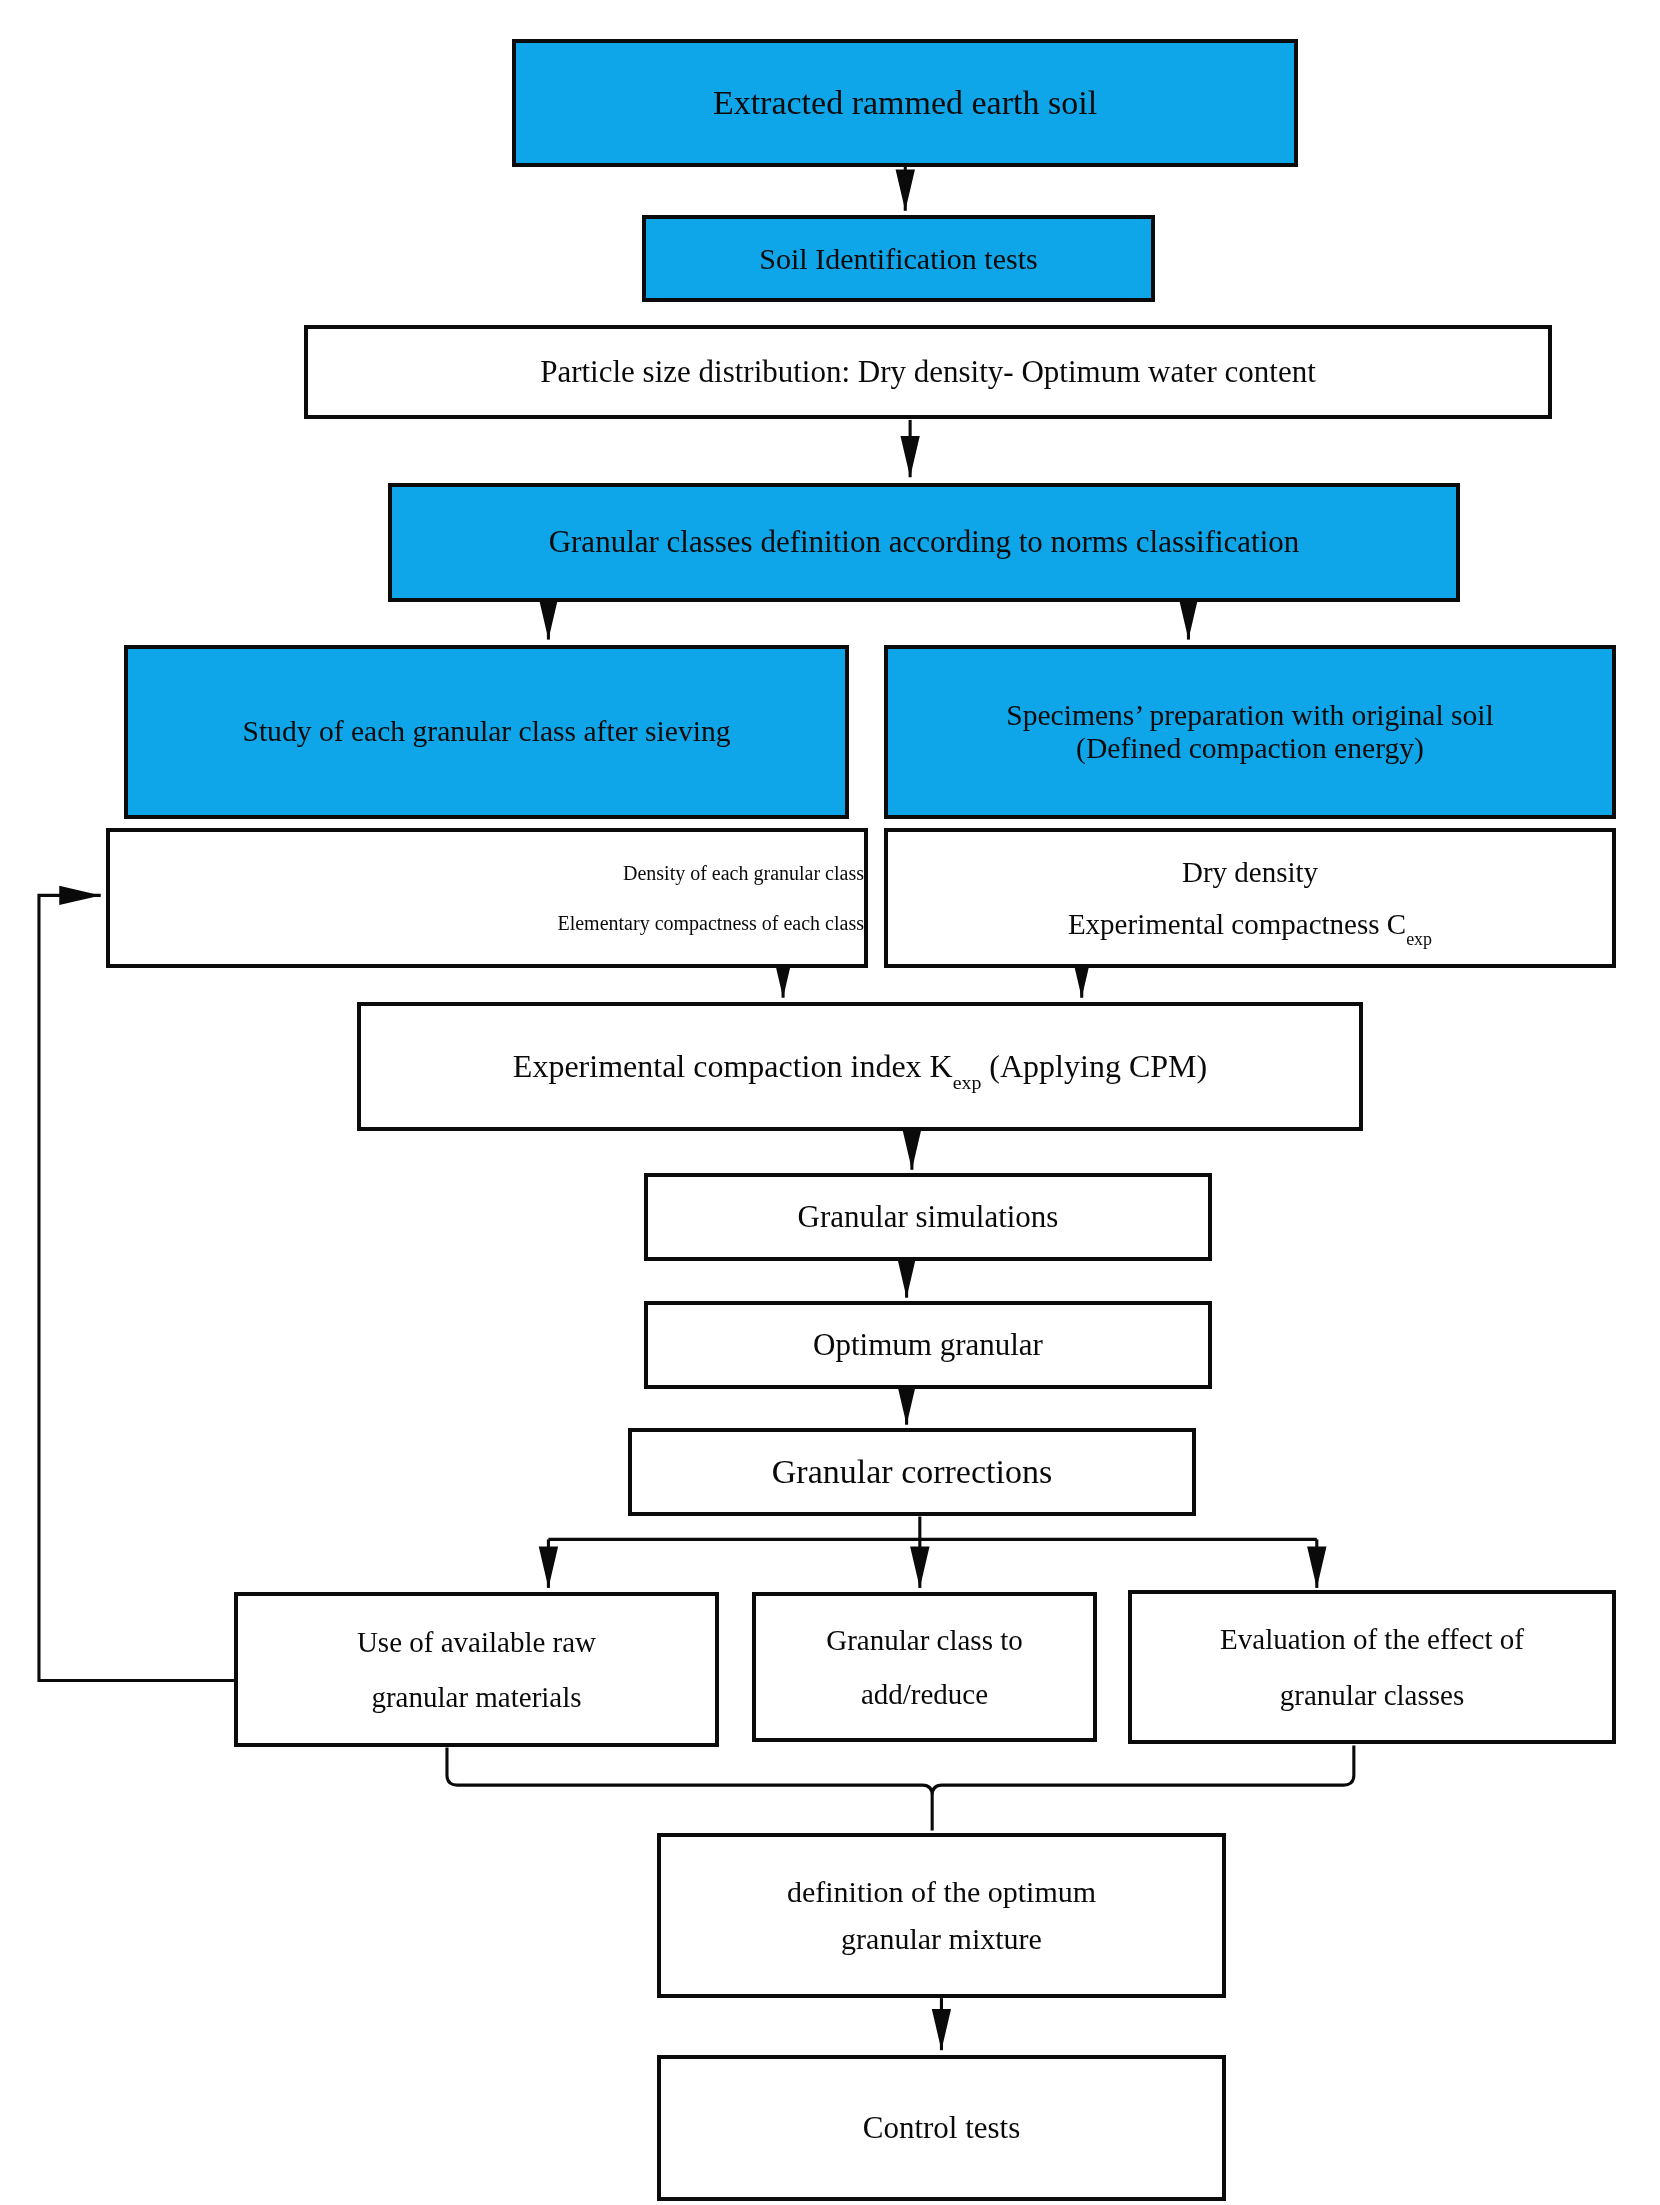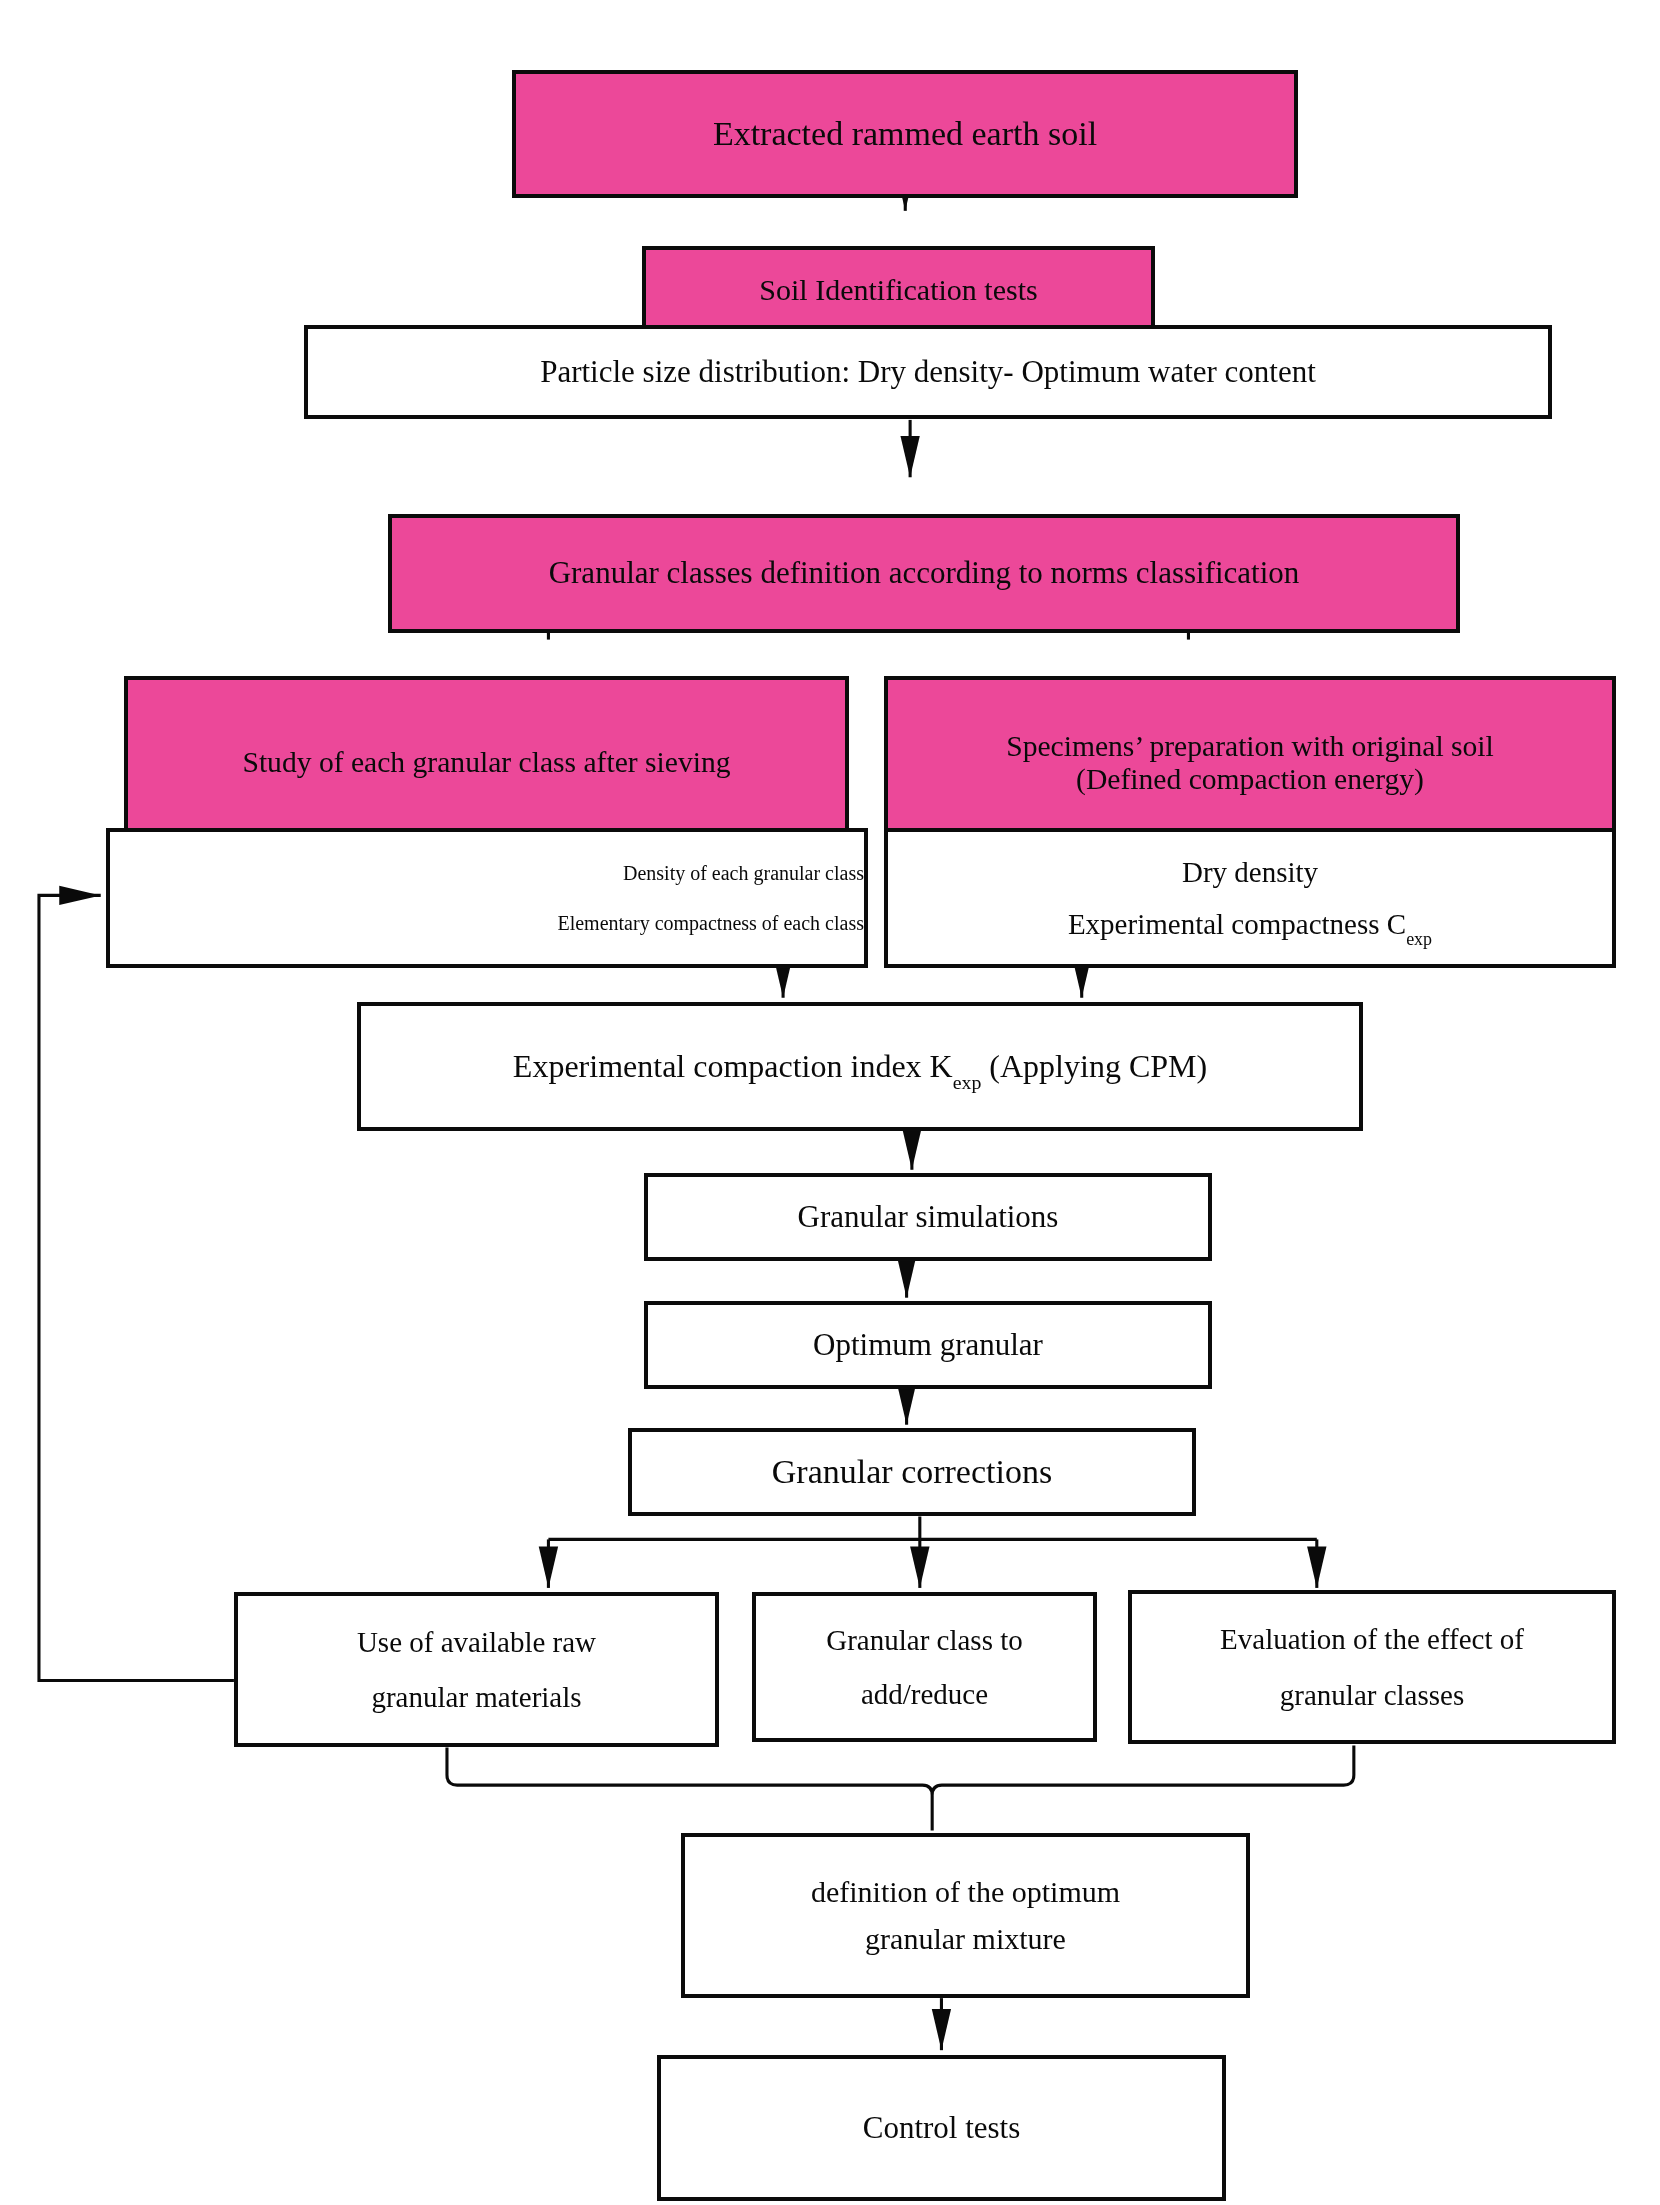--- a/index.html
+++ b/index.html
@@ -2,42 +2,42 @@
 <html style="font-size:7px"><head>
 <meta charset="utf-8">
 <style>
   html,body{margin:0;padding:0;background:#ffffff;}
   .canvas{position:relative;width:1661px;height:2220px;background:#ffffff;overflow:hidden;
           font-family:"Liberation Serif","DejaVu Serif",serif;color:#0a0a0a;}
   svg.wires{position:absolute;left:0;top:0;width:1661px;height:2220px;pointer-events:none;}
   .node{position:absolute;box-sizing:border-box;border:4.9px solid #0b0b0b;background:#ffffff;
         display:flex;flex-direction:column;align-items:center;justify-content:center;
         text-align:center;line-height:1.12;}
-  .node.gray{background:#ec4899;margin-top:31px;}
+  .node.gray{background:#0ea5e9;}
   .ln{display:block;}
   .sub{font-size:0.62em;line-height:0;position:relative;top:0.24em;}
 
   
   #b-extracted{left:512px;top:39px;width:786px;height:128px;font-size:34px;}
   #b-soil-id{left:642px;top:215px;width:513px;height:87px;font-size:30px;}
   #b-particle{left:304px;top:325px;width:1248px;height:94px;font-size:31px;}
   #b-granular-classes{left:388px;top:483px;width:1072px;height:119px;font-size:31px;}
   #b-study{left:124px;top:645px;width:725px;height:174px;font-size:29.6px;}
   #b-specimens{left:884px;top:645px;width:732px;height:174px;font-size:29.6px;row-gap:0;}
   #b-density-class{left:106px;top:828px;width:762px;height:140px;font-size:20px;
                    align-items:flex-end;text-align:left;padding-left:31px;row-gap:27px;}
   #b-dry-density{left:884px;top:828px;width:732px;height:140px;font-size:29px;row-gap:20px;}
   #b-kexp{left:357px;top:1002px;width:1006px;height:129px;font-size:32px;}
   #b-granular-simulations{left:644px;top:1173px;width:568px;height:88px;font-size:31px;}
   #b-optimum-dosages{left:644px;top:1301px;width:568px;height:88px;font-size:31px;}
   #b-granular-corrections{left:628px;top:1428px;width:568px;height:88px;font-size:34px;}
   #b-use-raw{left:234px;top:1592px;width:485px;height:155px;font-size:29px;row-gap:22px;}
   #b-class-add{left:752px;top:1592px;width:345px;height:150px;font-size:29px;row-gap:22px;}
   #b-evaluation{left:1128px;top:1590px;width:488px;height:154px;font-size:29px;row-gap:22px;gap:24px;}
-  #b-definition{left:657px;top:1833px;width:569px;height:165px;font-size:30px;row-gap:13.2px;margin-left:24px;}
+  #b-definition{left:657px;top:1833px;width:569px;height:165px;font-size:30px;row-gap:13.2px;}
   #b-control{left:657px;top:2055px;width:569px;height:146px;font-size:31px;}
 </style>
 </head>
 <body>
 
 <div class="canvas">
 
   <svg class="wires" viewBox="0 0 3765 5033">
     <defs>
       <marker id="ah" markerUnits="userSpaceOnUse" markerWidth="96" markerHeight="56" refX="94" refY="28" orient="auto">

